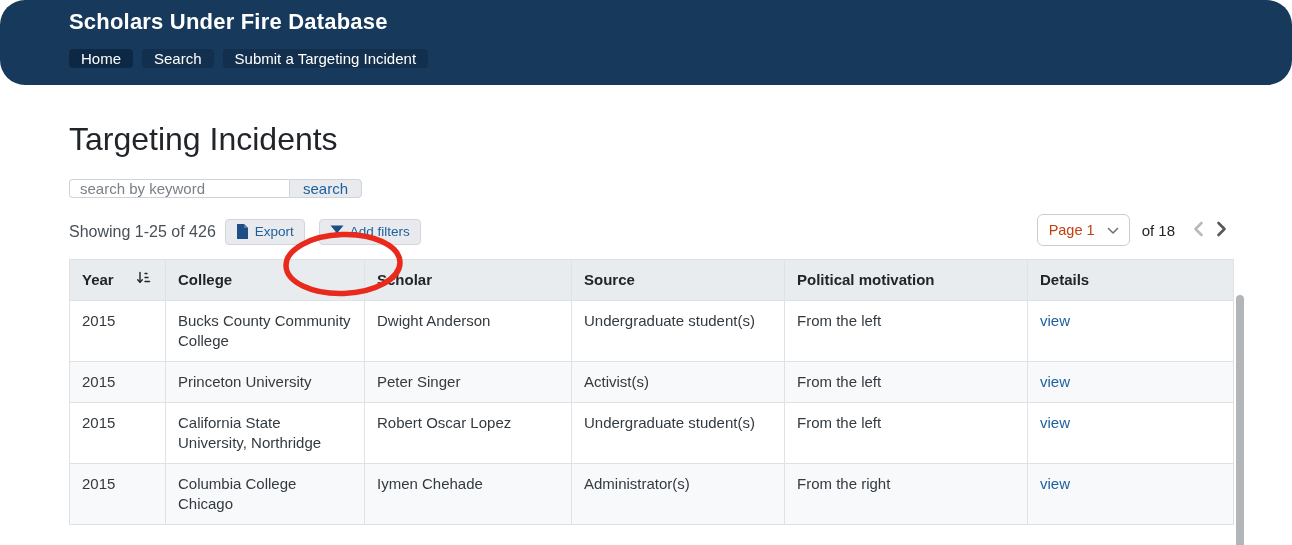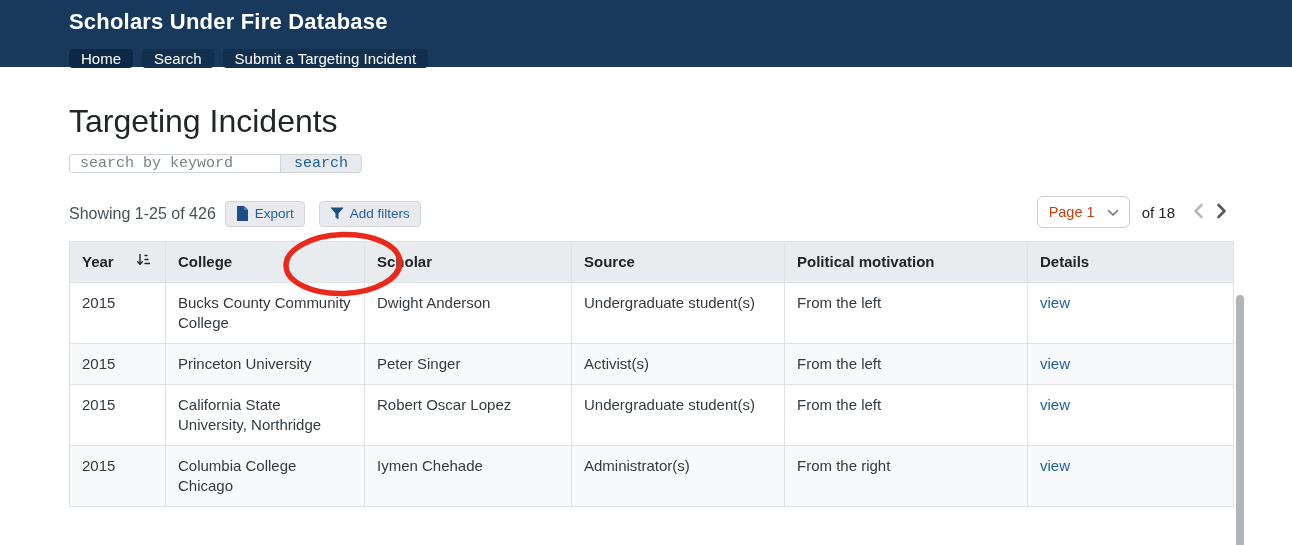--- a/index.html
+++ b/index.html
@@ -19,40 +19,41 @@
   *{box-sizing:border-box;margin:0;padding:0;}
   html,body{width:1292px;height:545px;overflow:hidden;}
   body{
     font-family:"Liberation Sans",sans-serif;
     background:#fff;color:var(--text);
     position:relative;
   }
   
   .site-header{
     background:var(--navy);
-    height:67px;
+    height:85px;
     padding:9px 0 0 69px;
+    border-radius:25px;
   }
   .site-title{
     color:#fff;font-size:22px;font-weight:700;letter-spacing:.2px;
   }
   .site-nav{display:flex;gap:9px;margin-top:14px;}
   .nav-item{
     display:inline-block;color:#fff;font-size:15px;
     padding:1px 12px;border-radius:4px;
     background:var(--nav-item-bg);cursor:pointer;text-decoration:none;
   }
   .nav-item.active{background:var(--nav-active-bg);}
   
   .content{padding:0 59px 0 69px;}
   .intro{margin-top:22px;font-size:16.5px;line-height:20px;color:#212529;}
   .intro a{color:var(--link);text-decoration:underline;cursor:pointer;}
   h2.page-heading{margin-top:36px;font-size:32px;font-weight:500;color:#212529;}
   
-  .search-bar{margin-top:14px;display:flex;align-items:flex-start;height:32px;width:232px;font-family:Liberation Mono, monospace;}
+  .search-bar{margin-top:14px;display:flex;align-items:center;height:32px;width:232px;}
   .search-input{
     flex:1;border:1px solid #ced4da;border-right:none;border-radius:4px 0 0 4px;
     padding:0 10px;font-size:15px;font-family:inherit;color:#212529;outline:none;
   }
   .search-input::placeholder{color:#7a8187;}
   .search-btn{
     border:1px solid #ced4da;border-radius:0 4px 4px 0;background:var(--btn-bg);
     color:var(--link);font-size:15px;font-family:inherit;padding:0 13px;cursor:pointer;
   }
   

